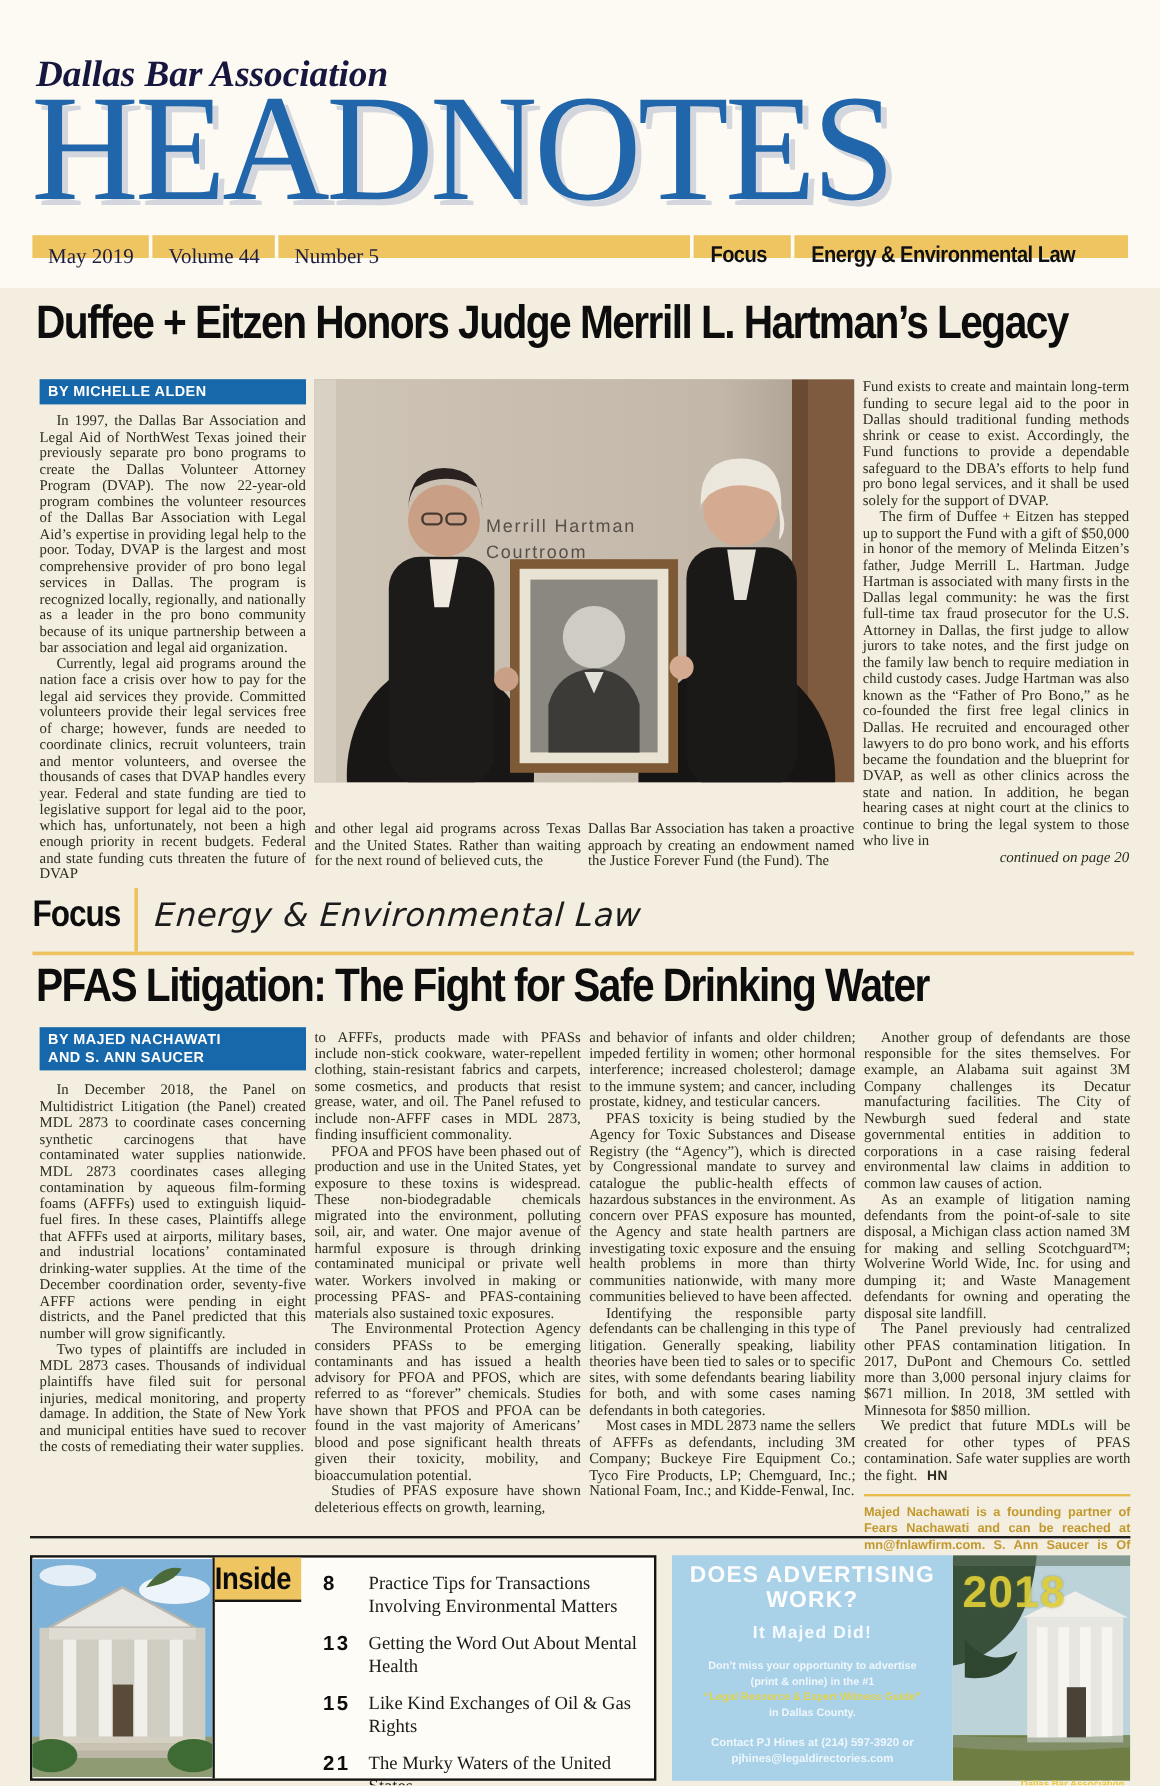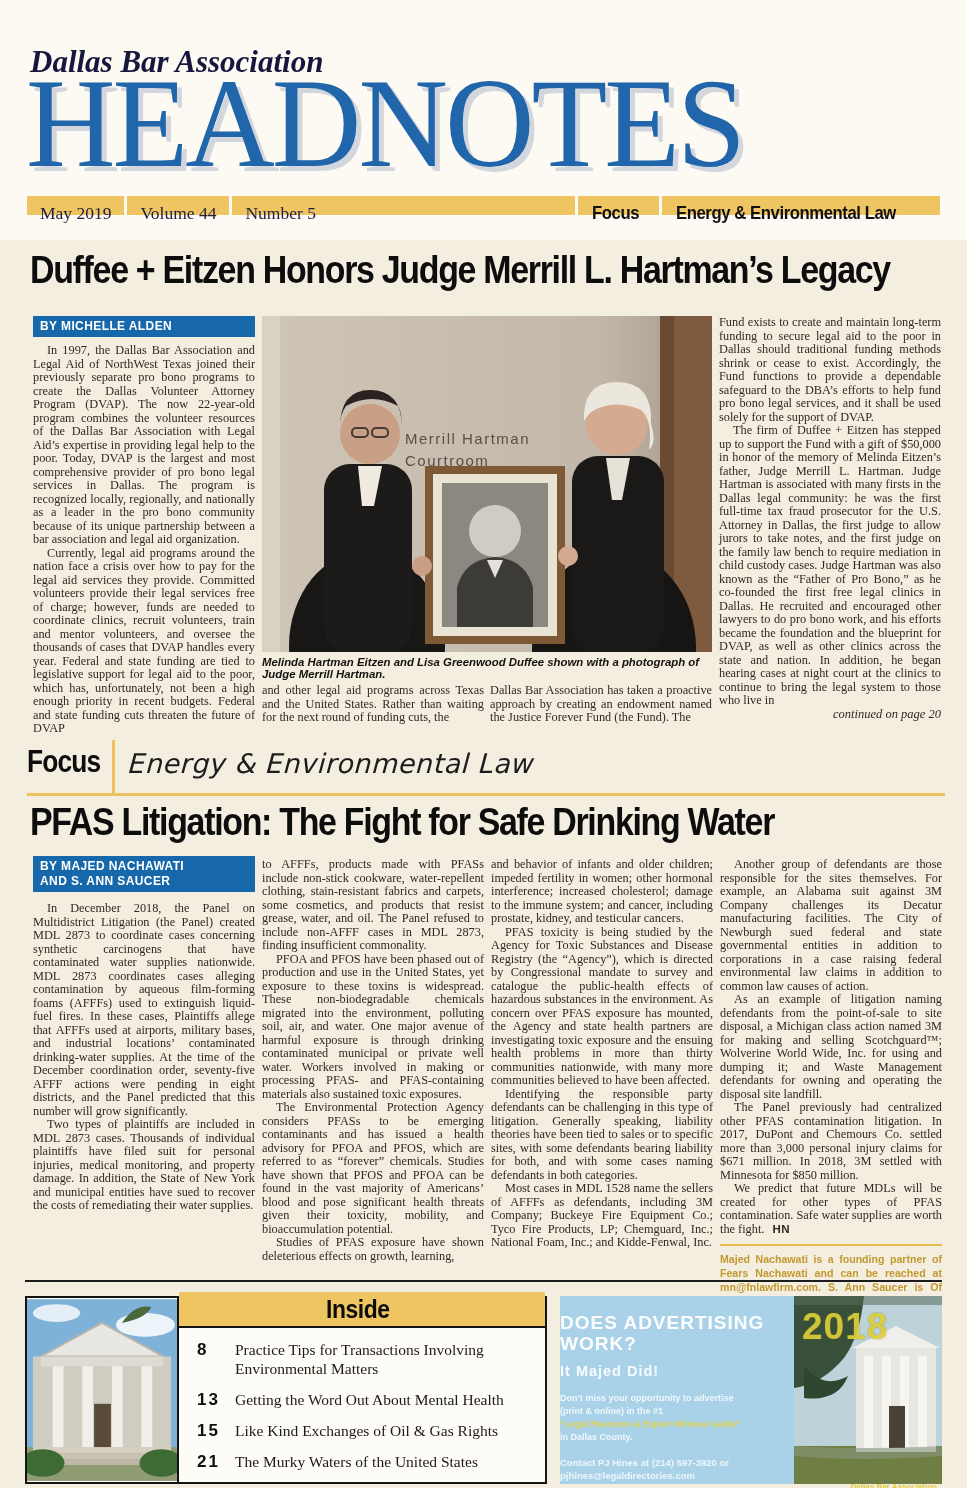--- a/index.html
+++ b/index.html
@@ -53,28 +53,28 @@
   .focus-label { position:absolute; left:27px; top:744px; font-family:"Liberation Sans", sans-serif; font-weight:700; font-size:31px; color:#0d0d0d; letter-spacing:-1px; transform:scaleX(.85); transform-origin:left center; }
   .focus-vline { position:absolute; left:112px; top:740px; width:3px; height:53px; background:#eec25f; }
   .focus-topic { position:absolute; left:129px; top:748px; font-family:"DejaVu Sans", sans-serif; font-style:italic; font-size:27px; color:#1c1c1c; letter-spacing:.5px; transform:skewX(-4deg); }
   .focus-hline { position:absolute; left:27px; top:793px; width:918px; height:2.5px; background:#eec25f; }
 
   
   .bottom-rule { position:absolute; left:25px; top:1280px; width:917px; height:2px; background:#1c1c1c; }
 
   .inside-box { position:absolute; left:25px; top:1296px; width:522px; height:188px; border:2.5px solid #141414; background:#fdfcf6; display:flex; }
   .inside-photo { width:152px; height:100%; flex:0 0 152px; border-right:2.5px solid #141414; }
-  .inside-right { flex:1; display:flex; flex-direction:column;justify-content:center; }
+  .inside-right { flex:1; display:flex; flex-direction:row; }
   .inside-header { height:37px; background:#efc561; border-bottom:2.5px solid #141414; text-align:center; font-family:"Liberation Sans", sans-serif; font-weight:700; font-size:26px; letter-spacing:-.5px; color:#0d0d0d; line-height:34px; }
   .inside-list { padding:12px 14px 6px 18px; }
   .inside-item { display:flex; margin-bottom:12px; }
   .inside-num { flex:0 0 38px; font-family:"Liberation Sans", sans-serif; font-weight:700; font-size:17px; letter-spacing:2px; color:#0d0d0d; line-height:19px; }
   .inside-txt { font-family:"Liberation Serif", serif; font-size:15.5px; line-height:19px; color:#1e1a14; }
 
-  .ad-box { position:absolute; left:560px; top:1296px; width:234px; height:188px; background:#a9d2e9; padding-top:16px; }
+  .ad-box { position:absolute; left:560px; top:1296px; width:234px; height:188px; background:#a9d2e9; text-align:center; padding-top:6px; }
   .ad-head { font-family:"Liberation Sans", sans-serif; font-weight:700; font-size:19px; line-height:21px; letter-spacing:1px; color:#fdfdfd; }
   .ad-sub { margin-top:9px; font-family:"Liberation Sans", sans-serif; font-weight:700; font-size:14.5px; letter-spacing:1px; color:#f6fbff; }
   .ad-body { margin-top:13px; font-family:"Liberation Sans", sans-serif; font-weight:700; font-size:9px; line-height:13px; color:rgba(255,255,255,.82); }
   .ad-body .yellow { color:#e3d24e; }
   .ad-contact { margin-top:12px; font-family:"Liberation Sans", sans-serif; font-weight:700; font-size:9.5px; line-height:13px; color:rgba(255,255,255,.8); }
 
   .dir-box { position:absolute; left:794px; top:1296px; width:148px; height:212px; overflow:hidden; }
   .dir-year { position:absolute; left:8px; top:10px; font-family:"Liberation Sans", sans-serif; font-weight:700; font-size:37px; letter-spacing:1px; color:rgba(230,214,60,.85); text-shadow:0 0 2px rgba(120,110,20,.6); }
   .dir-strip { position:absolute; left:0; top:0; width:148px; height:9px; background:rgba(90,110,90,.55); }
   .dir-label { position:absolute; right:5px; bottom:6px; text-align:right; font-family:"Liberation Sans", sans-serif; font-weight:700; }
@@ -143,24 +143,23 @@
       <polygon points="225,244 241,244 233,262" fill="#e4e1da"></polygon>
 
       <circle cx="160" cy="250" r="10" fill="#c99f85"></circle>
       <circle cx="306" cy="240" r="10" fill="#d4ab90"></circle>
     </svg>
     <div class="plaque">
       <div>Merrill Hartman</div>
       <div>Courtroom</div>
     </div>
   </div>
-  <div class="caption1">Melinda Hartman Eitzen and Lisa Greenwood Duffee shown with a photograph of Judge Merrill Hartman.</div>
 
   <div class="col a1bl">
-    <p>and other legal aid programs across Texas and the United States. Rather than waiting for the next round of funding cuts, the</p>
+    <p>and other legal aid programs across Texas and the United States. Rather than waiting for the next round of believed cuts, the</p>
   </div>
   <div class="col a1br">
     <p>Dallas Bar Association has taken a proactive approach by creating an endowment named the Justice Forever Fund (the Fund). The</p>
   </div>
 
   <div class="col a1c3">
     <p>Fund exists to create and maintain long-term funding to secure legal aid to the poor in Dallas should traditional funding methods shrink or cease to exist. Accordingly, the Fund functions to provide a dependable safeguard to the DBA’s efforts to help fund pro bono legal services, and it shall be used solely for the support of DVAP.</p>
     <p class="ind">The firm of Duffee + Eitzen has stepped up to support the Fund with a gift of $50,000 in honor of the memory of Melinda Eitzen’s father, Judge Merrill L. Hartman. Judge Hartman is associated with many firsts in the Dallas legal community: he was the first full-time tax fraud prosecutor for the U.S. Attorney in Dallas, the first judge to allow jurors to take notes, and the first judge on the family law bench to require mediation in child custody cases. Judge Hartman was also known as the “Father of Pro Bono,” as he co-founded the first free legal clinics in Dallas. He recruited and encouraged other lawyers to do pro bono work, and his efforts became the foundation and the blueprint for DVAP, as well as other clinics across the state and nation. In addition, he began hearing cases at night court at the clinics to continue to bring the legal system to those who live in</p>
     <p class="continued">continued on page 20</p>
   </div>
@@ -183,21 +182,21 @@
   <div class="col a2c2">
     <p>to AFFFs, products made with PFASs include non-stick cookware, water-repellent clothing, stain-resistant fabrics and carpets, some cosmetics, and products that resist grease, water, and oil. The Panel refused to include non-AFFF cases in MDL 2873, finding insufficient commonality.</p>
     <p class="ind">PFOA and PFOS have been phased out of production and use in the United States, yet exposure to these toxins is widespread. These non-biodegradable chemicals migrated into the environment, polluting soil, air, and water. One major avenue of harmful exposure is through drinking contaminated municipal or private well water. Workers involved in making or processing PFAS- and PFAS-containing materials also sustained toxic exposures.</p>
     <p class="ind">The Environmental Protection Agency considers PFASs to be emerging contaminants and has issued a health advisory for PFOA and PFOS, which are referred to as “forever” chemicals. Studies have shown that PFOS and PFOA can be found in the vast majority of Americans’ blood and pose significant health threats given their toxicity, mobility, and bioaccumulation potential.</p>
     <p class="ind">Studies of PFAS exposure have shown deleterious effects on growth, learning,</p>
   </div>
   <div class="col a2c3">
     <p>and behavior of infants and older children; impeded fertility in women; other hormonal interference; increased cholesterol; damage to the immune system; and cancer, including prostate, kidney, and testicular cancers.</p>
     <p class="ind">PFAS toxicity is being studied by the Agency for Toxic Substances and Disease Registry (the “Agency”), which is directed by Congressional mandate to survey and catalogue the public-health effects of hazardous substances in the environment. As concern over PFAS exposure has mounted, the Agency and state health partners are investigating toxic exposure and the ensuing health problems in more than thirty communities nationwide, with many more communities believed to have been affected.</p>
     <p class="ind">Identifying the responsible party defendants can be challenging in this type of litigation. Generally speaking, liability theories have been tied to sales or to specific sites, with some defendants bearing liability for both, and with some cases naming defendants in both categories.</p>
-    <p class="ind">Most cases in MDL 1528 name the sellers of AFFFs as defendants, including 3M Company; Buckeye Fire Equipment Co.; Tyco Fire Products, LP; Chemguard, Inc.; National Foam, Inc.; and Kidde-Fenwal, Inc.</p>
+    <p class="ind">Most cases in MDL 2873 name the sellers of AFFFs as defendants, including 3M Company; Buckeye Fire Equipment Co.; Tyco Fire Products, LP; Chemguard, Inc.; National Foam, Inc.; and Kidde-Fenwal, Inc.</p>
   </div>
   <div class="col a2c4">
     <p class="ind">Another group of defendants are those responsible for the sites themselves. For example, an Alabama suit against 3M Company challenges its Decatur manufacturing facilities. The City of Newburgh sued federal and state governmental entities in addition to corporations in a case raising federal environmental law claims in addition to common law causes of action.</p>
     <p class="ind">As an example of litigation naming defendants from the point-of-sale to site disposal, a Michigan class action named 3M for making and selling Scotchguard™; Wolverine World Wide, Inc. for using and dumping it; and Waste Management defendants for owning and operating the disposal site landfill.</p>
     <p class="ind">The Panel previously had centralized other PFAS contamination litigation. In 2017, DuPont and Chemours Co. settled more than 3,000 personal injury claims for $671 million. In 2018, 3M settled with Minnesota for $850 million.</p>
     <p class="ind"><span>We predict that future MDLs will be created for other types of PFAS contamination. Safe water supplies are worth the fight.</span><span class="endmark">HN</span></p>
     <div class="credit-rule"></div>
     <div class="credit">Majed Nachawati is a founding partner of Fears Nachawati and can be reached at mn@fnlawfirm.com. S. Ann Saucer is Of Counsel at Fears Nachawati and can be reached at asaucer@fnlawfirm.com.</div>
   </div>
 

